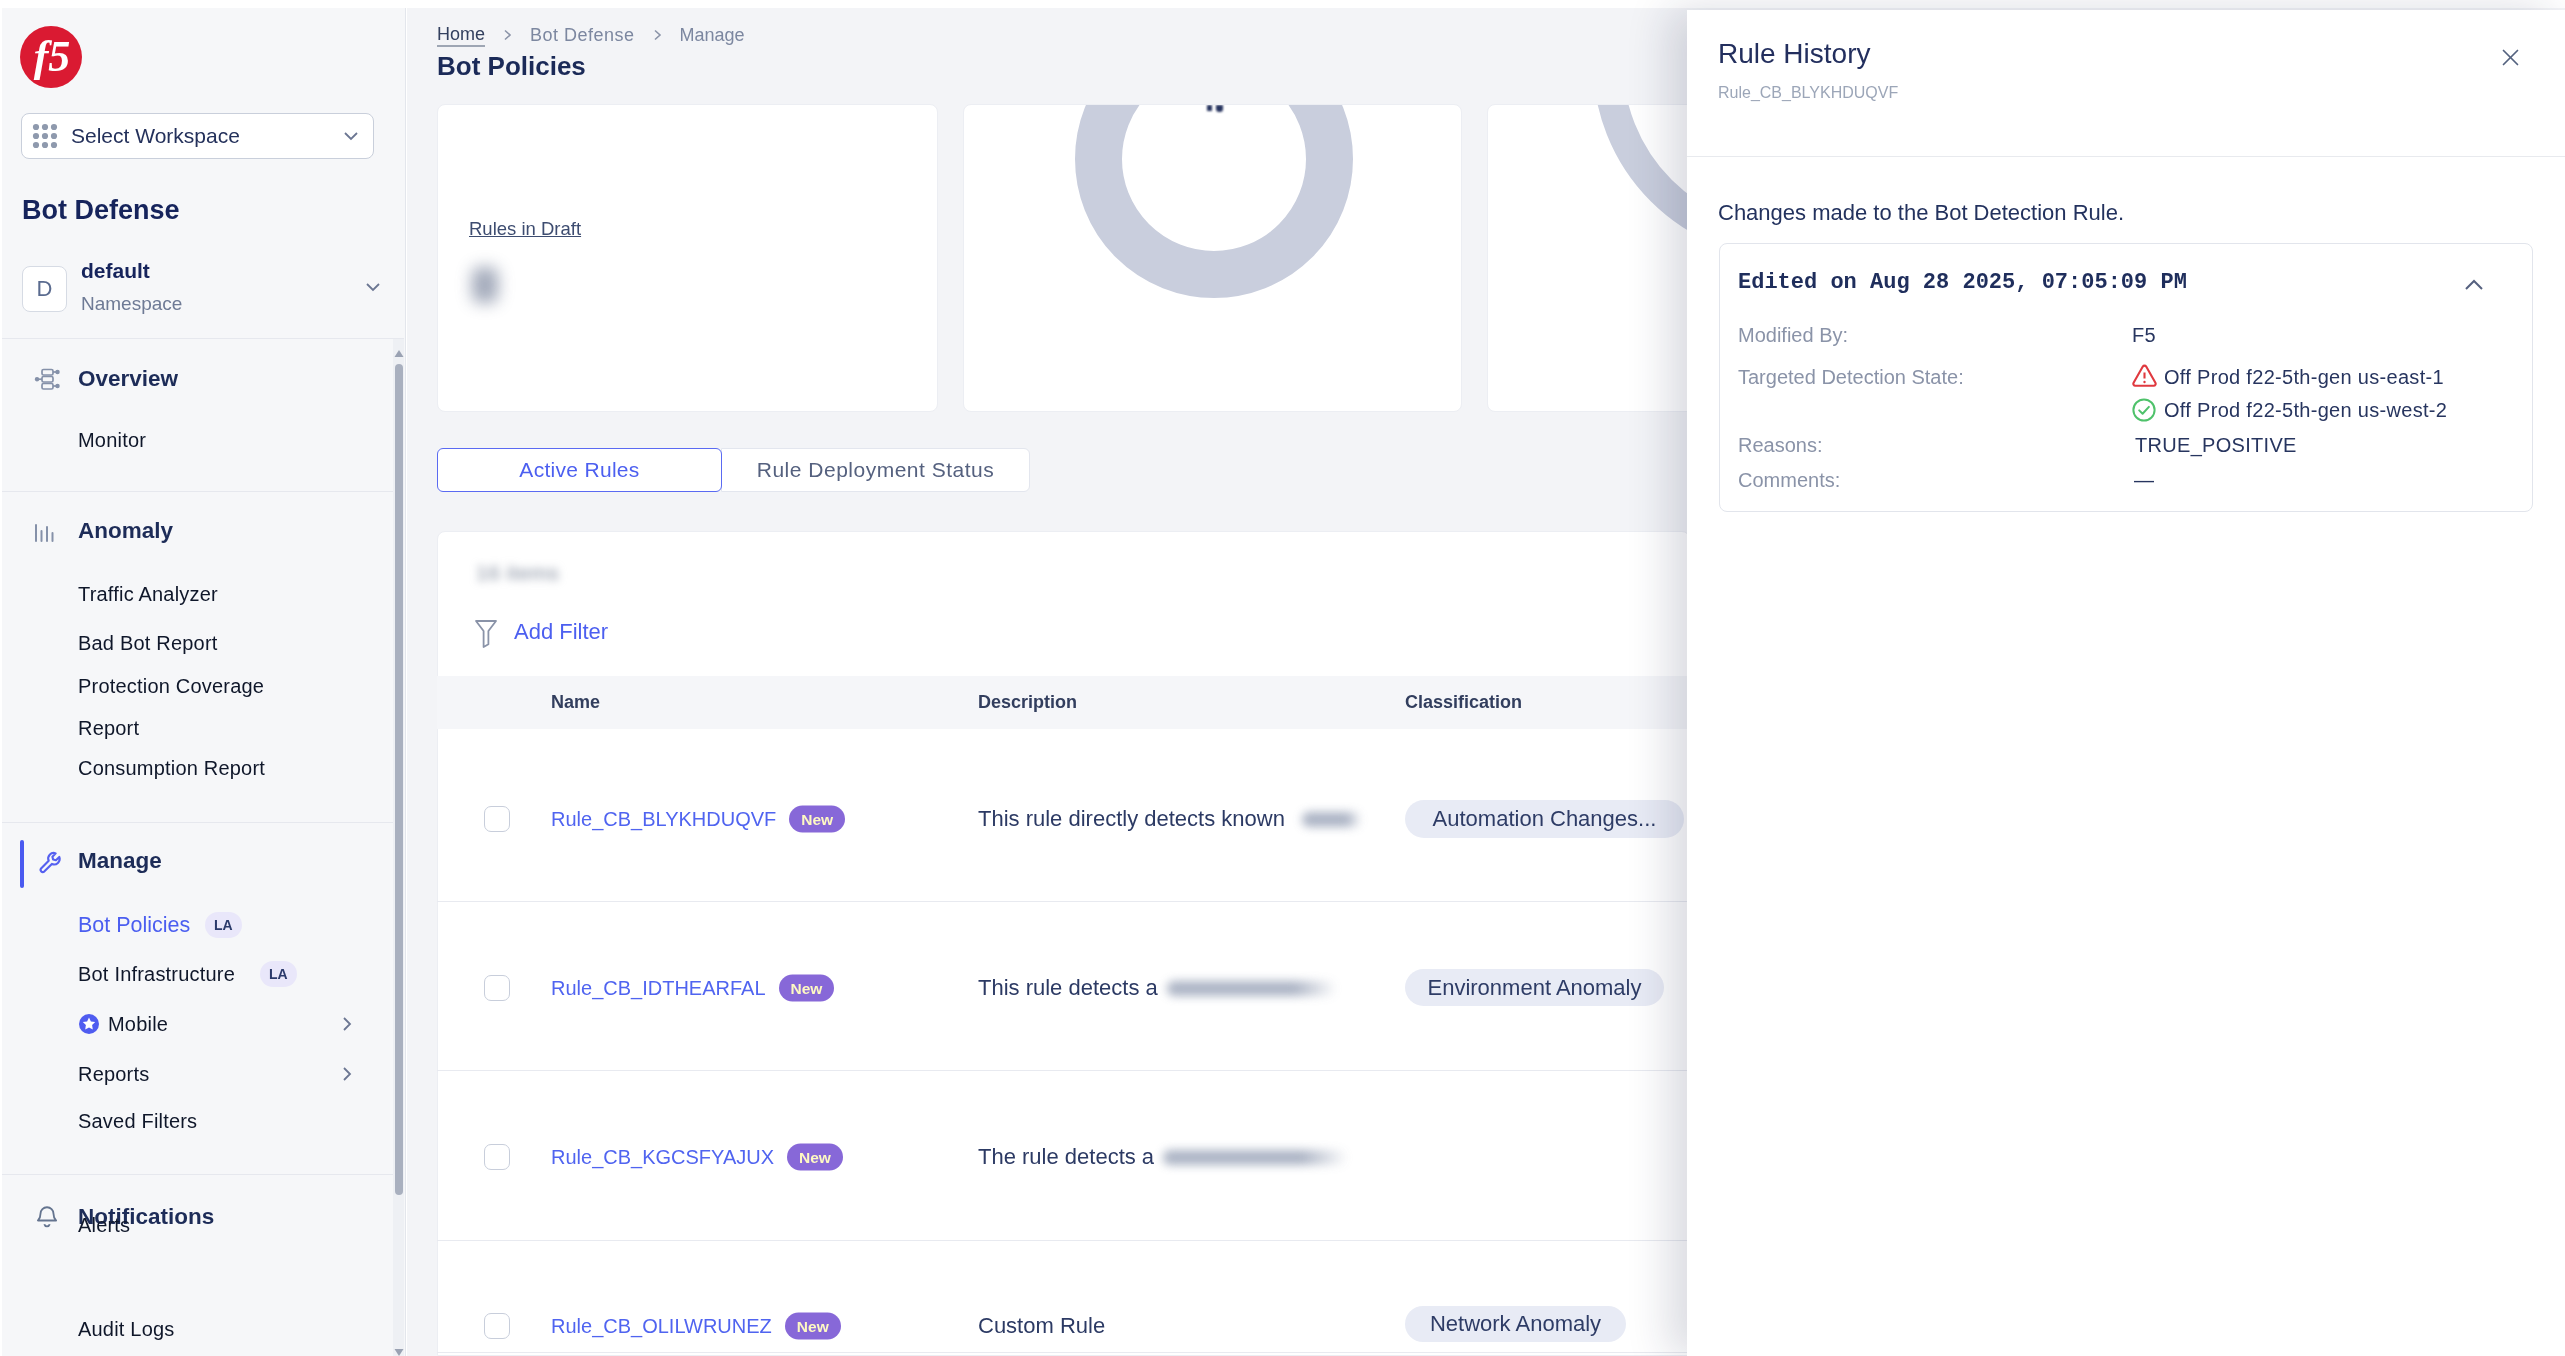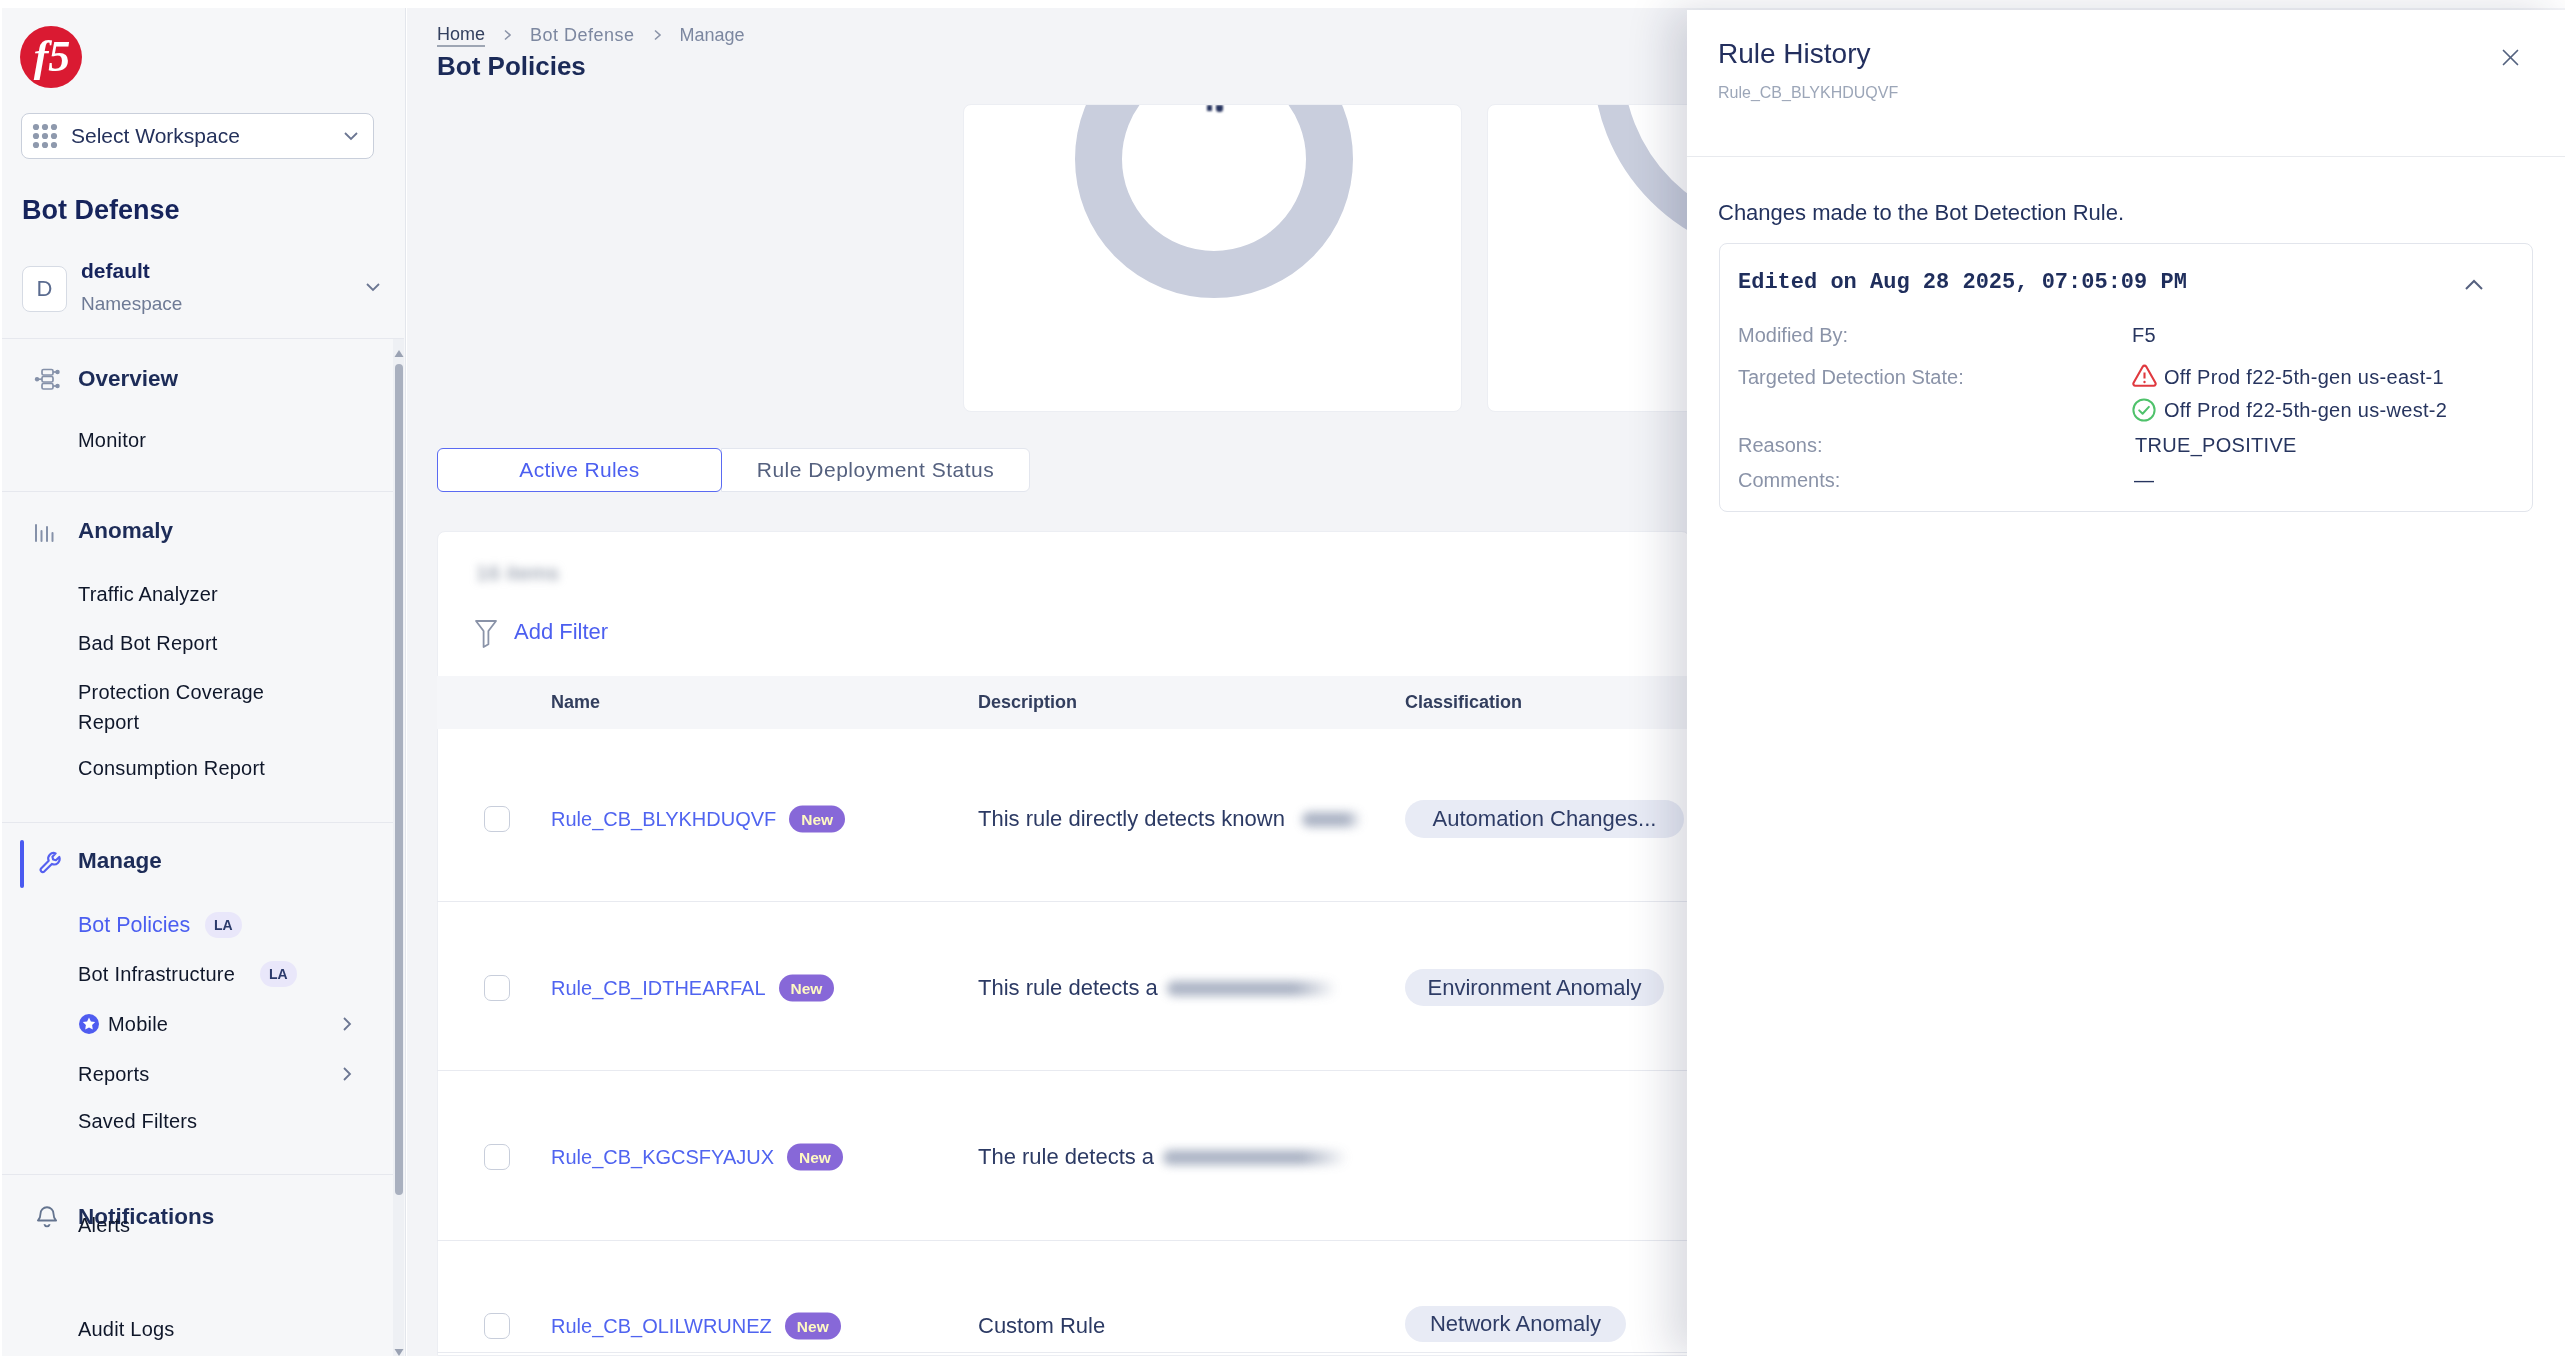--- a/index.html
+++ b/index.html
@@ -82,21 +82,21 @@
     <g stroke="#8591a9" stroke-width="2" stroke-linecap="round">
       <line x1="4" y1="23" x2="4" y2="7"></line>
       <line x1="9.5" y1="23" x2="9.5" y2="13"></line>
       <line x1="15" y1="23" x2="15" y2="9"></line>
       <line x1="20.5" y1="23" x2="20.5" y2="15"></line>
     </g>
   </svg>
   <div class="vc nav-bold" style="left:76px; top:523px;">Anomaly</div>
   <div class="vc nav-text" style="left:76px; top:586px;">Traffic Analyzer</div>
   <div class="vc nav-text" style="left:76px; top:635px;">Bad Bot Report</div>
-  <div class="vc nav-text" style="left:76px; top:699px; line-height:30px; white-space:normal; width:240px;">Protection Coverage Report</div>
+  <div class="vc nav-text" style="left:76px; top:699px; line-height:42px; white-space:normal; width:240px;">Protection Coverage Report</div>
   <div class="vc nav-text" style="left:76px; top:760px;">Consumption Report</div>
   <div class="sb-divider" style="top:814px;"></div>
   <div class="abs" style="left:18px; top:832px; width:4px; height:48px; background:#4a5af0; border-radius:2px;"></div>
   <svg class="abs" style="left:34px; top:842px;" width="27" height="27" viewBox="0 0 24 24">
     <path d="M20.7 6.2a4.9 4.9 0 0 1-6.6 6.2l-6.8 6.8a2 2 0 0 1-2.8-2.8l6.8-6.8a4.9 4.9 0 0 1 6.2-6.6L14.6 6l.6 2.5 2.5.6z" fill="none" stroke="#5560f0" stroke-width="1.9" stroke-linejoin="round"></path>
   </svg>
   <div class="vc nav-bold" style="left:76px; top:853px;">Manage</div>
   <div class="vc" style="left:76px; top:917px; font-size:21.5px; color:#4b5ef0;">Bot Policies</div>
   <div class="la-badge" style="left:203px; top:917px;">LA</div>
   <div class="vc nav-text" style="left:76px; top:966px;">Bot Infrastructure</div>
@@ -140,20 +140,24 @@
         <polyline points="2,2 7,6.5 2,11" fill="none" stroke="#8b94a8" stroke-width="1.6"></polyline>
       </svg>
     <span style="color:#7c87a0; letter-spacing:.5px;">Bot Defense</span>
     <svg width="9" height="13" viewBox="0 0 9 13">
         <polyline points="2,2 7,6.5 2,11" fill="none" stroke="#8b94a8" stroke-width="1.6"></polyline>
       </svg>
     <span style="color:#7c87a0;">Manage</span>
   </div>
   <div class="vc" style="left:30px; top:58px; font-size:26px; font-weight:bold; color:#1b2a58;">Bot Policies</div>
 
+  <div class="card" style="left:30px; top:96px; width:501px; height:308px;">
+    <div class="vc" style="left:31px; top:124px; font-size:18.5px; color:#3d4c70; text-decoration:underline;">Rules in Draft</div>
+    <div class="abs" style="left:34px; top:162px; width:26px; height:36px; background:#64708c; border-radius:8px; filter:blur(8px); opacity:.6;"></div>
+  </div>
   <div class="card" style="left:556px; top:96px; width:499px; height:308px;">
     <div class="abs" style="left:111px; top:-85px; width:278px; height:278px; border:47px solid #c9cedd; border-radius:50%;"></div>
     <div class="abs" style="left:243px; top:0px; width:5px; height:6px; background:#26335e; filter:blur(1.2px);"></div>
     <div class="abs" style="left:252px; top:0px; width:7px; height:7px; background:#26335e; filter:blur(1.2px); border-radius:0 0 3px 3px;"></div>
   </div>
   <div class="card" style="left:1080px; top:96px; width:501px; height:308px;">
     <div class="abs" style="left:105px; top:-240px; width:394px; height:394px; border:30px solid #c9cedd; border-radius:50%;"></div>
   </div>
 
   <div class="abs" style="left:30px; top:440px; width:285px; height:44px; background:#fff; border:1.5px solid #5a6af2; border-radius:6px; display:flex; align-items:center; justify-content:center; font-size:21px; letter-spacing:.3px; color:#4c5ff0; z-index:2;">Active Rules</div>

